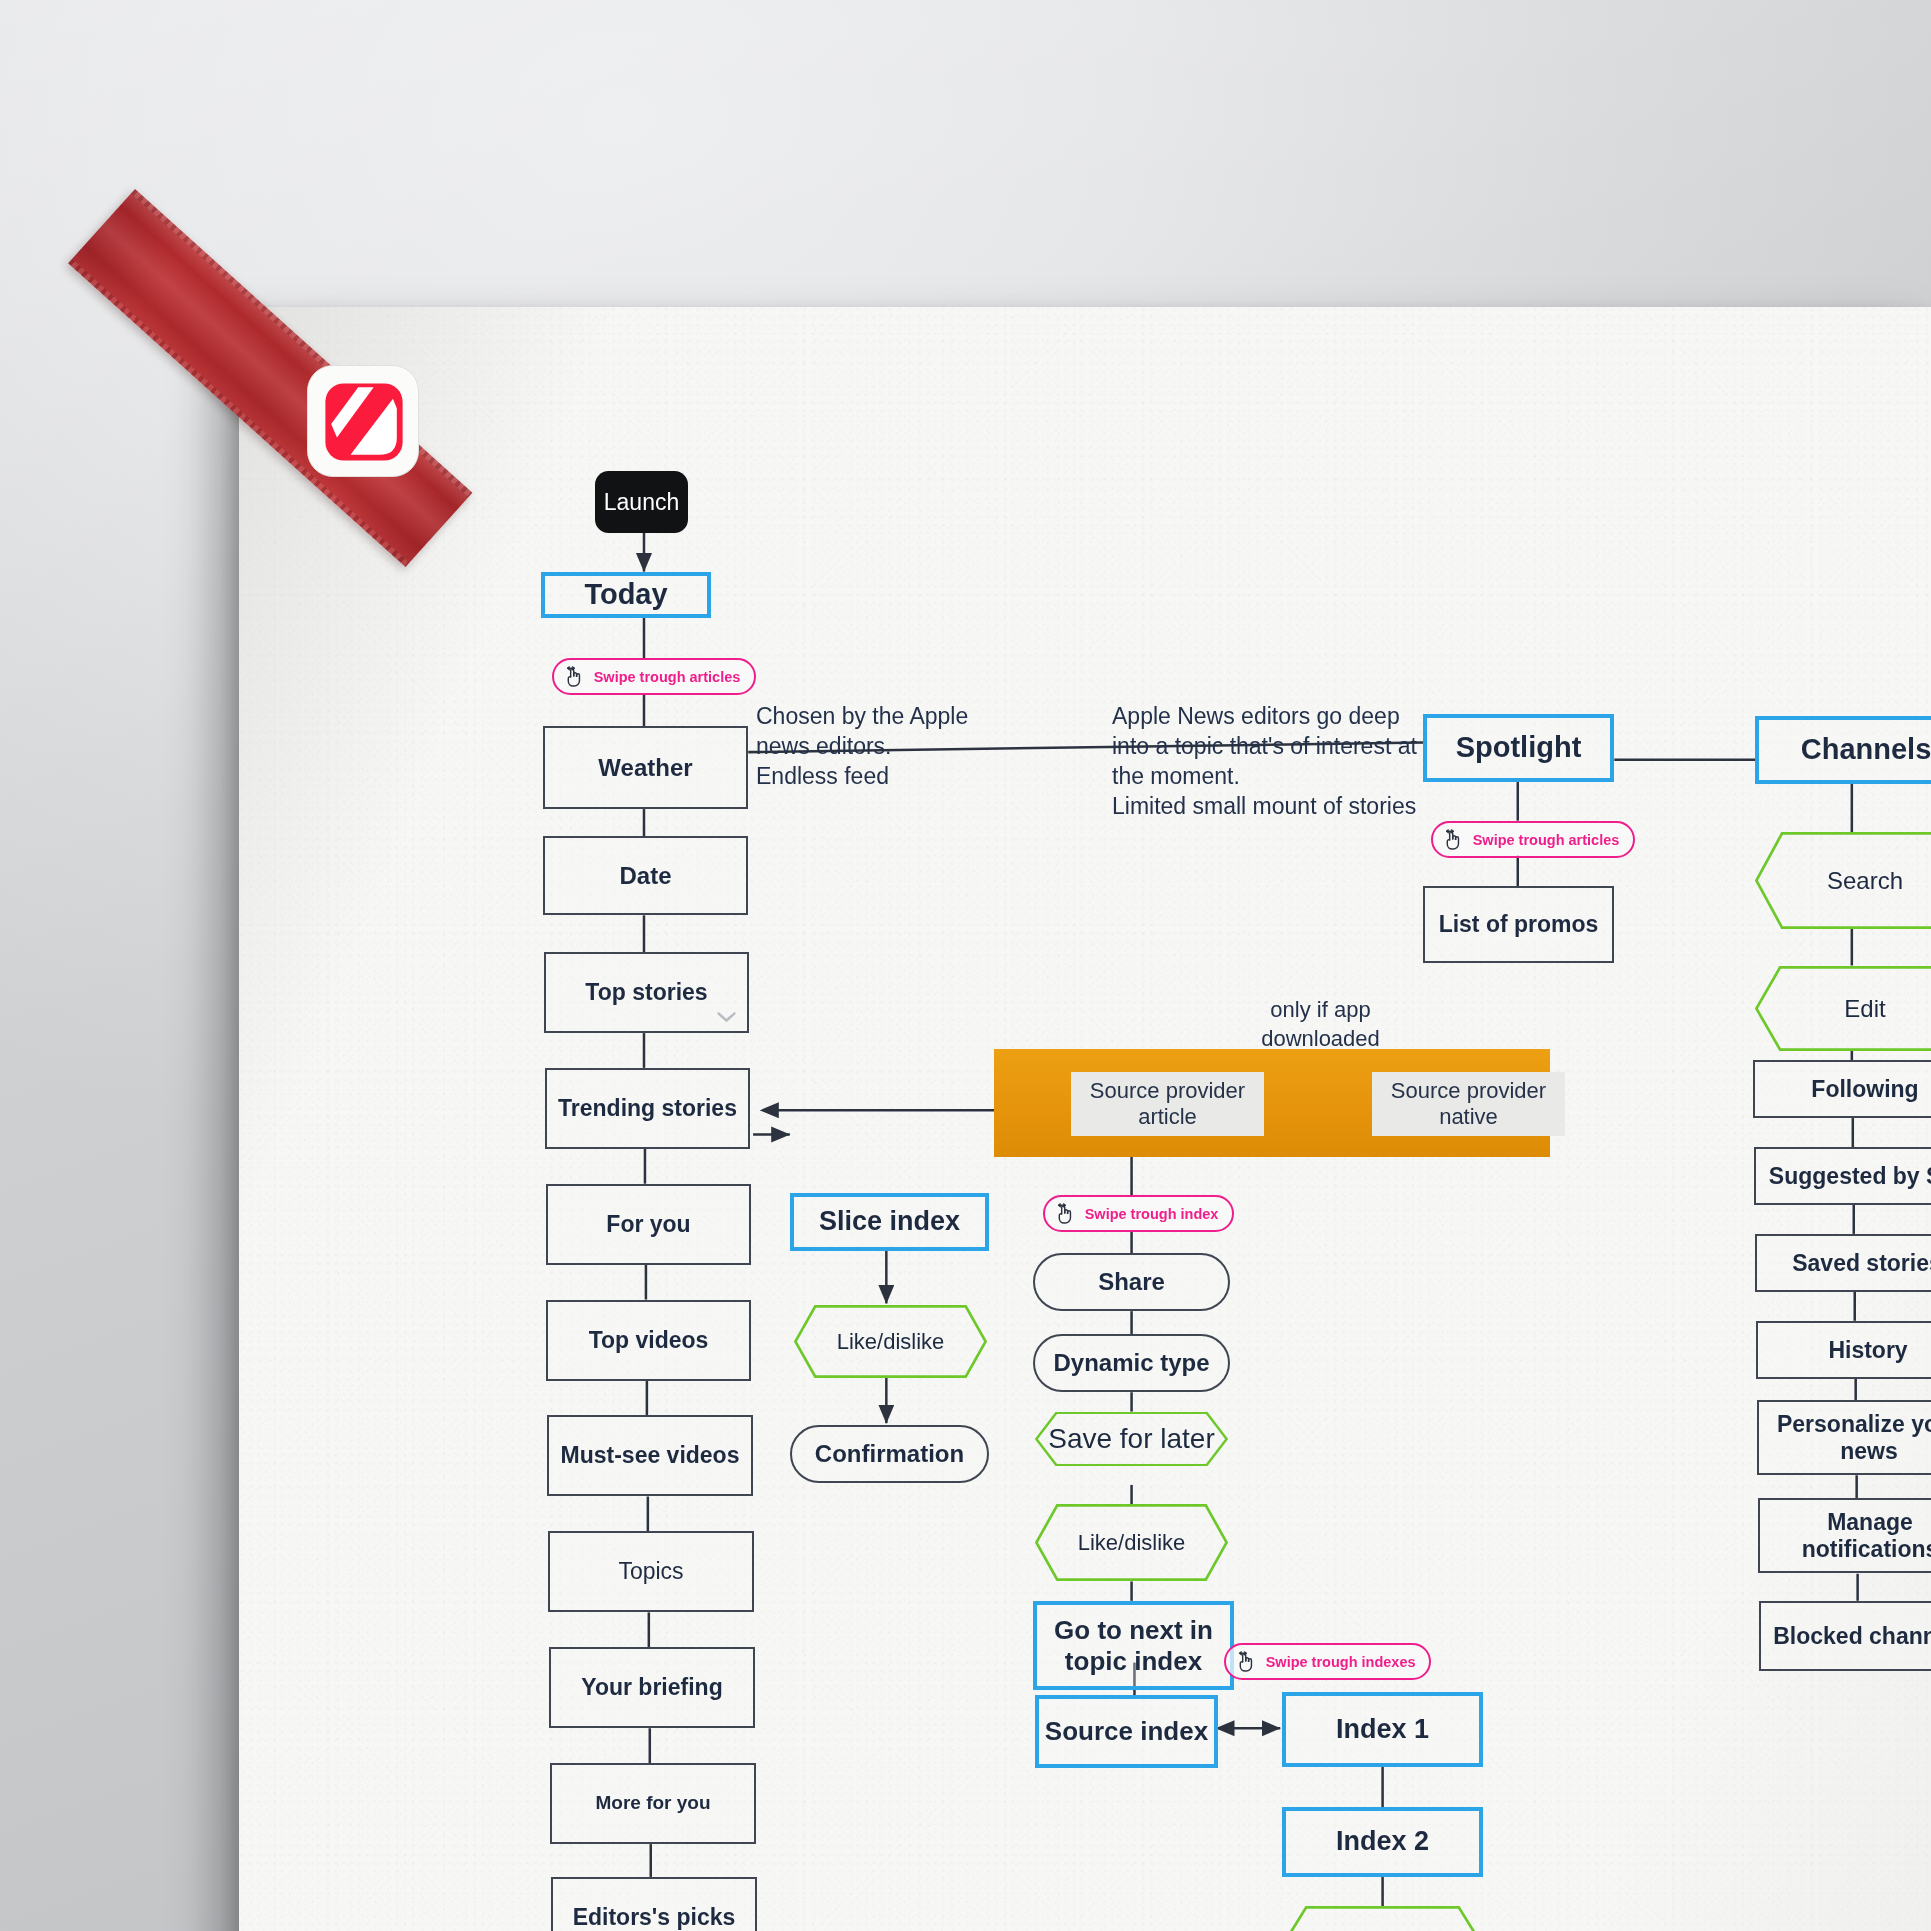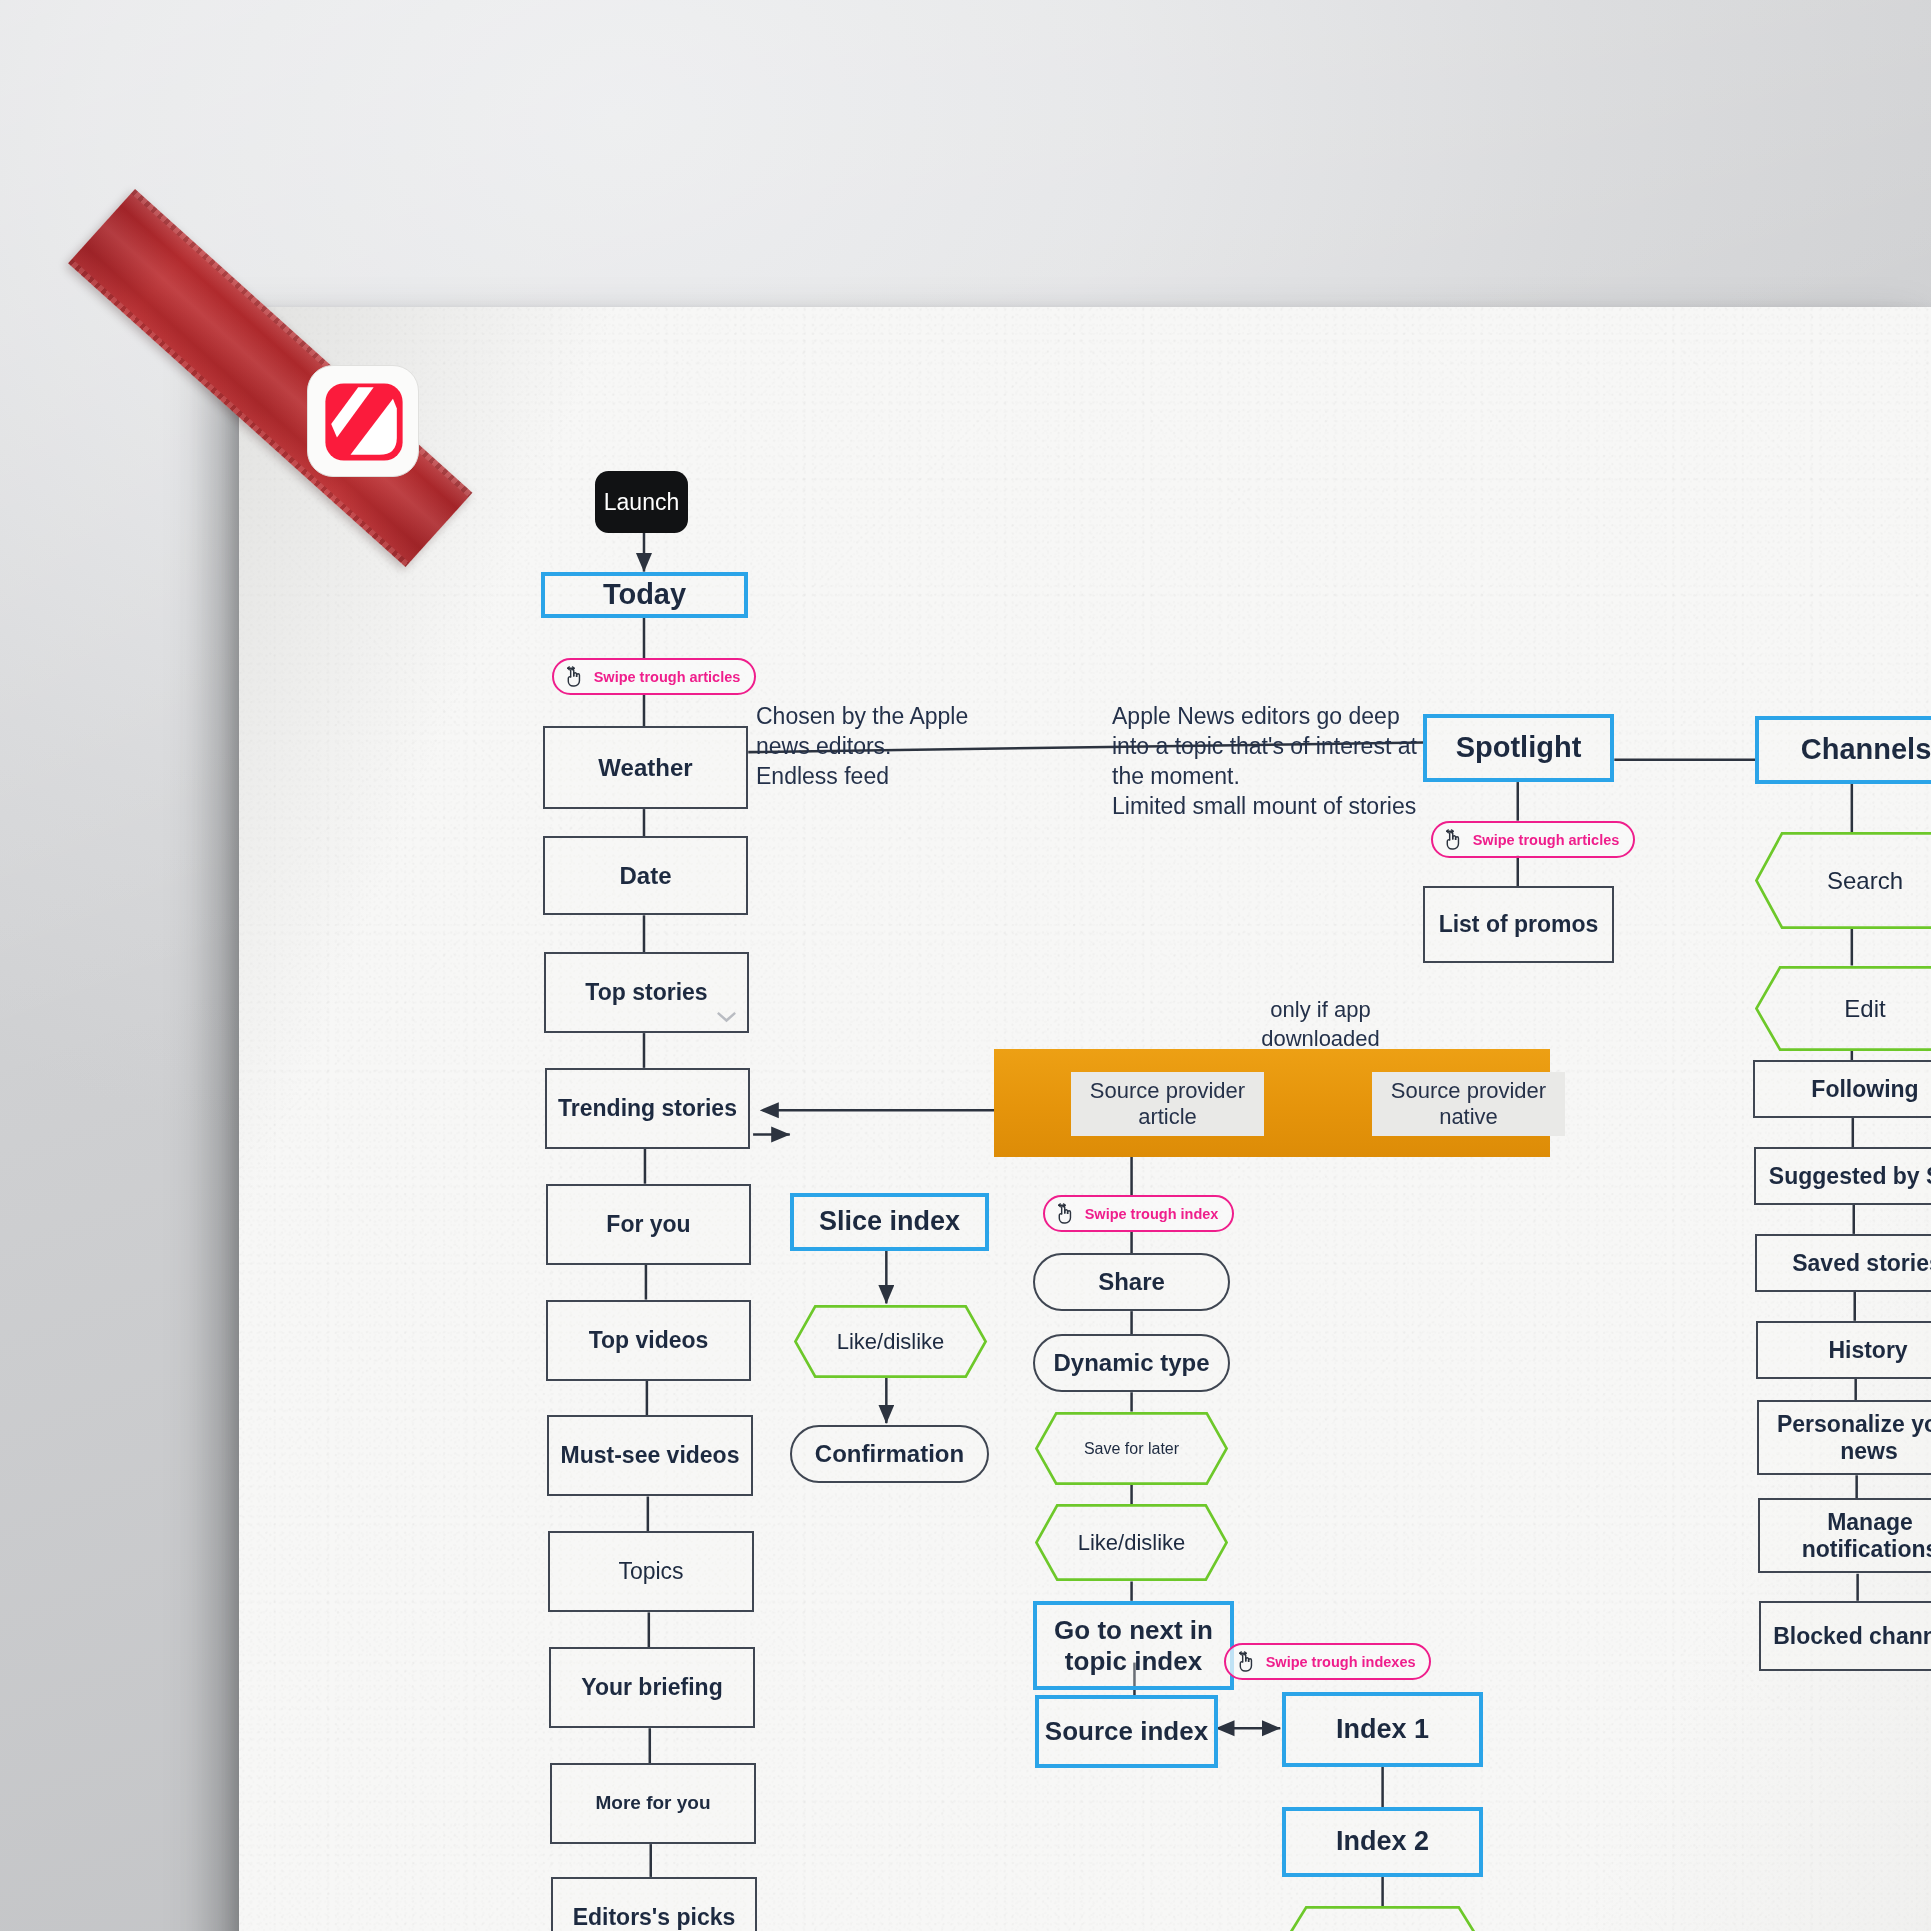--- a/index.html
+++ b/index.html
@@ -230,21 +230,21 @@
     <g fill="#ffffff">
       <path d="M60 22 L78 22 L34 84 L34 58 Z" opacity="0"></path>
     </g>
   </svg>
 </div>
 
 <div class="node dark" style="left:595px; top:471px; width:93px; height:62px; font-size:23px;">
   <span>Launch</span>
 </div>
 
-<div class="node blue" style="left:541px; top:572px; width:207px; height:46px; font-size:29px;">
+<div class="node blue" style="left:541px; top:572px; width:170px; height:46px; font-size:29px;">
   <span>Today</span>
 </div>
 
 <div class="swipe" style="left:552px; top:658px;">
   <svg class="ic" viewBox="0 0 22 24">
     <g fill="none" stroke="#2c333f" stroke-width="1.5" stroke-linejoin="round">
       <path d="M7 13 V5.5 a1.6 1.6 0 0 1 3.2 0 V12"></path>
       <path d="M10.2 12 V9.6 a1.5 1.5 0 0 1 3 0 V12.4"></path>
       <path d="M13.2 12.4 V10.6 a1.5 1.5 0 0 1 3 0 V16.5 a5.5 5.5 0 0 1 -5.5 5.5 h-1.2 a5 5 0 0 1 -5 -5 v-3.2 a1.6 1.6 0 0 1 2.7 -1.1"></path>
     </g>
@@ -349,21 +349,21 @@
   <span>Swipe trough index</span>
 </div>
 
 <div class="node pill" style="left:1033px; top:1253px; width:197px; height:58px; font-size:24px;">
   <span>Share</span>
 </div>
 <div class="node pill" style="left:1033px; top:1334px; width:197px; height:58px; font-size:24px;">
   <span>Dynamic type</span>
 </div>
 
-<div class="hex" style="left:1035px; top:1412px; width:193px; height:73px; font-size:16px;text-align:right;">
+<div class="hex" style="left:1035px; top:1412px; width:193px; height:54px; font-size:28px;text-align:right;">
   <svg viewBox="0 0 200 76" preserveAspectRatio="none">
     <path d="M22,1.4 L178,1.4 L198.6,38 L178,74.6 L22,74.6 L1.4,38 Z" fill="none" stroke="#6dc82a" stroke-width="2.8"></path>
   </svg>
   <span>Save for later</span>
 </div>
 
 <div class="hex" style="left:1035px; top:1504px; width:193px; height:77px; font-size:22px;">
   <svg viewBox="0 0 200 80" preserveAspectRatio="none">
     <path d="M23,1.4 L177,1.4 L198.6,40 L177,78.6 L23,78.6 L1.4,40 Z" fill="none" stroke="#6dc82a" stroke-width="2.8"></path>
   </svg>

